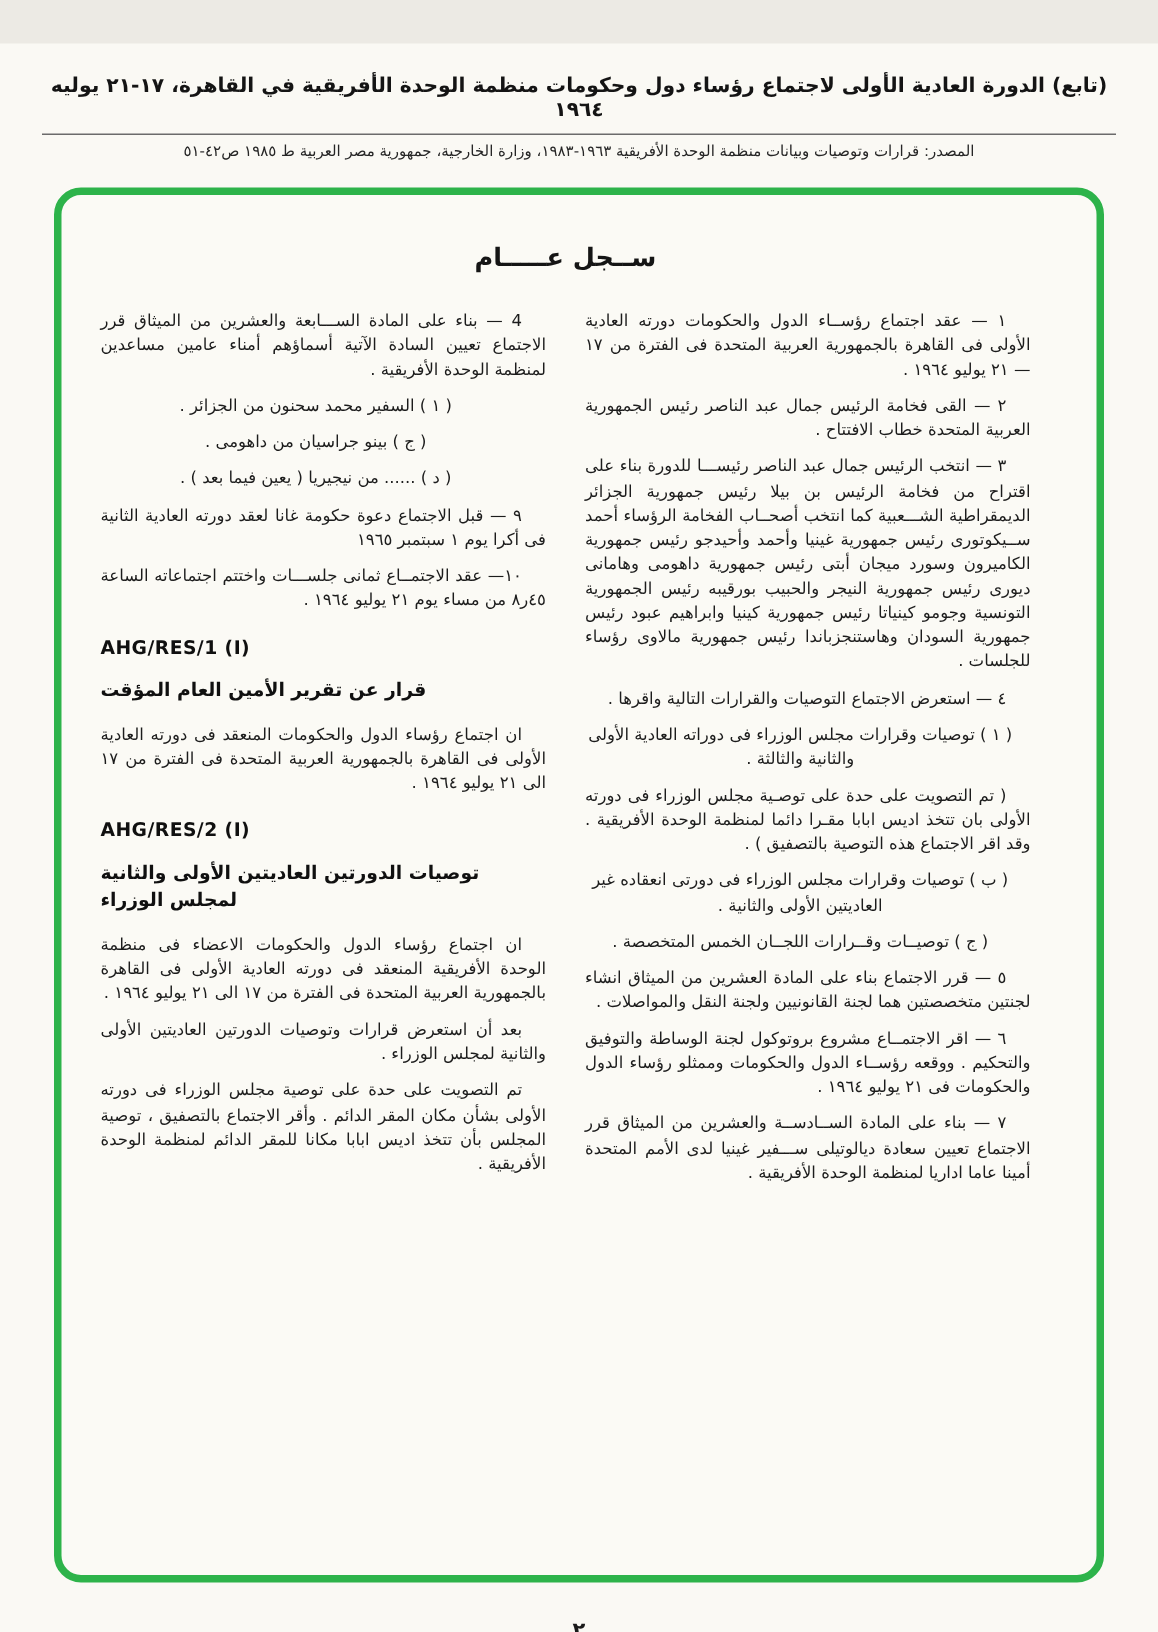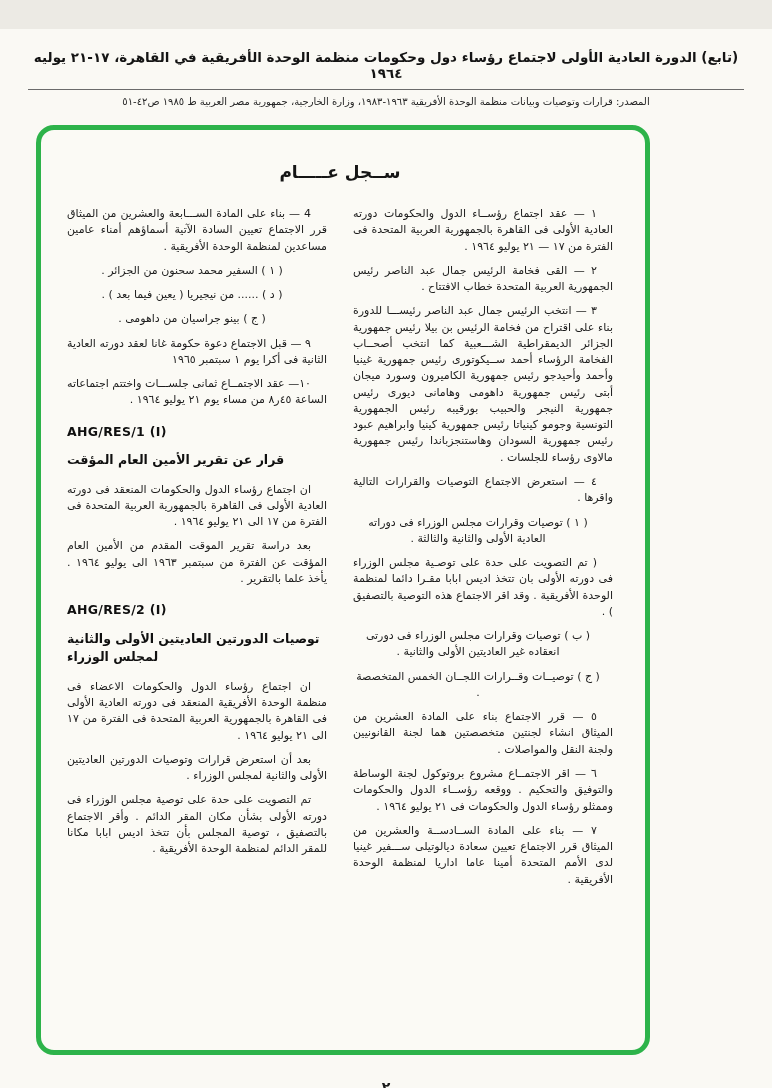--- a/index.html
+++ b/index.html
@@ -26,25 +26,25 @@
     border-bottom:1px solid #6b6b6b;
     letter-spacing:.2px;
   }
   .header-line2 {
     font-size:10px; padding-top:6px; color:#262626;
   }
   
   .frame {
     position:absolute;
     top:96px; left:36px;
-    width:614px; height:930px;
+    width:700px; height:930px;
     border:5px solid #2db34a;
     border-radius:18px;
     background:#fbfaf5;
-    padding:20px 32px 16px 26px;
+    padding:20px 44px 16px 26px;
     overflow:hidden;
   }
   .doc-title {
     direction:rtl; text-align:center;
     font-size:17px; font-weight:bold; color:#151515;
     margin:12px 0 24px 0;
   }
   
   .columns {
     direction:rtl;
@@ -121,28 +121,27 @@
         <p class="para sub">( ب ) توصيات وقرارات مجلس الوزراء فى دورتى انعقاده غير العاديتين الأولى والثانية .</p>
         <p class="para sub">( ج ) توصيــات وقــرارات اللجــان الخمس المتخصصة .</p>
         <p class="para">٥ — قرر الاجتماع بناء على المادة العشرين من الميثاق انشاء لجنتين متخصصتين هما لجنة القانونيين ولجنة النقل والمواصلات .</p>
         <p class="para">٦ — اقر الاجتمــاع مشروع بروتوكول لجنة الوساطة والتوفيق والتحكيم . ووقعه رؤســاء الدول والحكومات وممثلو رؤساء الدول والحكومات فى ٢١ يوليو ١٩٦٤ .</p>
         <p class="para">٧ — بناء على المادة الســادســة والعشرين من الميثاق قرر الاجتماع تعيين سعادة ديالوتيلى ســـفير غينيا لدى الأمم المتحدة أمينا عاما اداريا لمنظمة الوحدة الأفريقية .</p>
       </div>
 
       <div class="col">
         <p class="para">4 — بناء على المادة الســـابعة والعشرين من الميثاق قرر الاجتماع تعيين السادة الآتية أسماؤهم أمناء عامين مساعدين لمنظمة الوحدة الأفريقية .</p>
         <p class="para sub">( ١ ) السفير محمد سحنون من الجزائر .</p>
+        <p class="para sub">( ج ) بينو جراسيان من داهومى .</p>
         <p class="para sub">( د ) ...... من نيجيريا ( يعين فيما بعد ) .</p>
-        <p class="para sub">( ج ) بينو جراسيان من داهومى .</p>
         <p class="para">٩ — قبل الاجتماع دعوة حكومة غانا لعقد دورته العادية الثانية فى أكرا يوم ١ سبتمبر ١٩٦٥</p>
         <p class="para">١٠— عقد الاجتمــاع ثمانى جلســـات واختتم اجتماعاته الساعة ٤٥ر٨ من مساء يوم ٢١ يوليو ١٩٦٤ .</p>
         <p class="para code">AHG/RES/1 (I)</p>
         <p class="para heading">قرار عن تقرير الأمين العام المؤقت</p>
         <p class="para">ان اجتماع رؤساء الدول والحكومات المنعقد فى دورته العادية الأولى فى القاهرة بالجمهورية العربية المتحدة فى الفترة من ١٧ الى ٢١ يوليو ١٩٦٤ .</p>
-        <p class="para">بعد دراسة تقرير الموقت المقدم من الأمين العام المؤقت عن الفترة من سبتمبر ١٩٦٣ الى يوليو ١٩٦٤ . يأخذ علما بالتقرير .</p>
         <p class="para code">AHG/RES/2 (I)</p>
         <p class="para heading">توصيات الدورتين العاديتين الأولى والثانية لمجلس الوزراء</p>
         <p class="para">ان اجتماع رؤساء الدول والحكومات الاعضاء فى منظمة الوحدة الأفريقية المنعقد فى دورته العادية الأولى فى القاهرة بالجمهورية العربية المتحدة فى الفترة من ١٧ الى ٢١ يوليو ١٩٦٤ .</p>
         <p class="para">بعد أن استعرض قرارات وتوصيات الدورتين العاديتين الأولى والثانية لمجلس الوزراء .</p>
         <p class="para">تم التصويت على حدة على توصية مجلس الوزراء فى دورته الأولى بشأن مكان المقر الدائم . وأقر الاجتماع بالتصفيق ، توصية المجلس بأن تتخذ اديس ابابا مكانا للمقر الدائم لمنظمة الوحدة الأفريقية .</p>
       </div>
 
     </div>
   </div>
 

